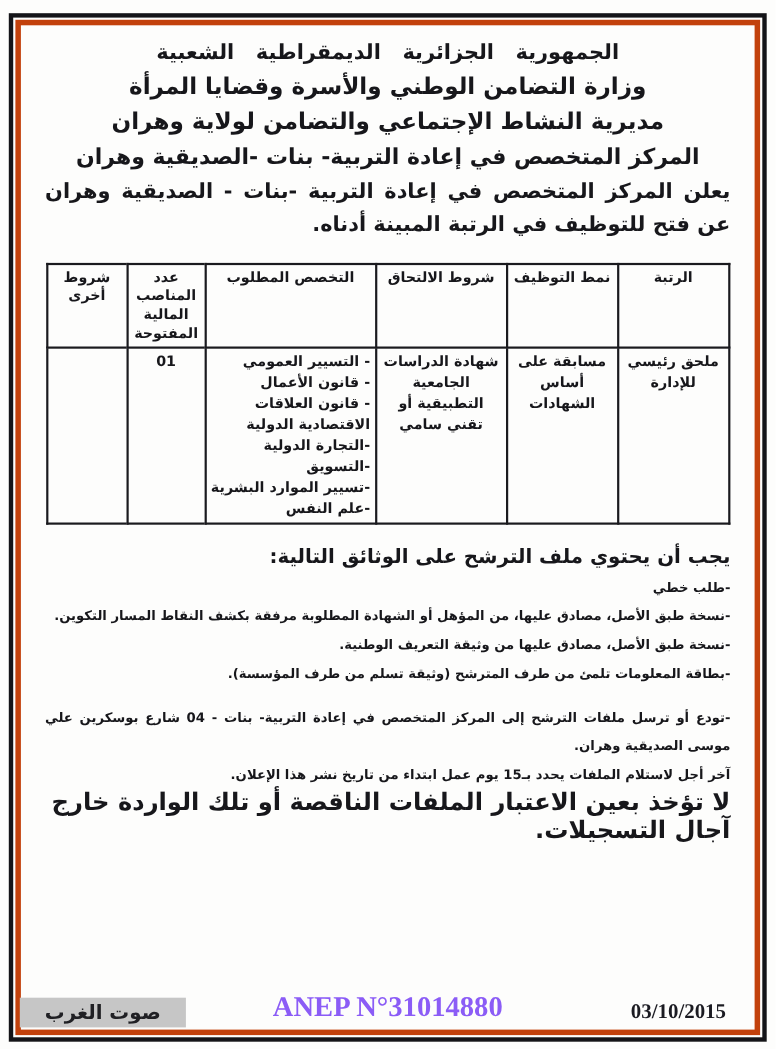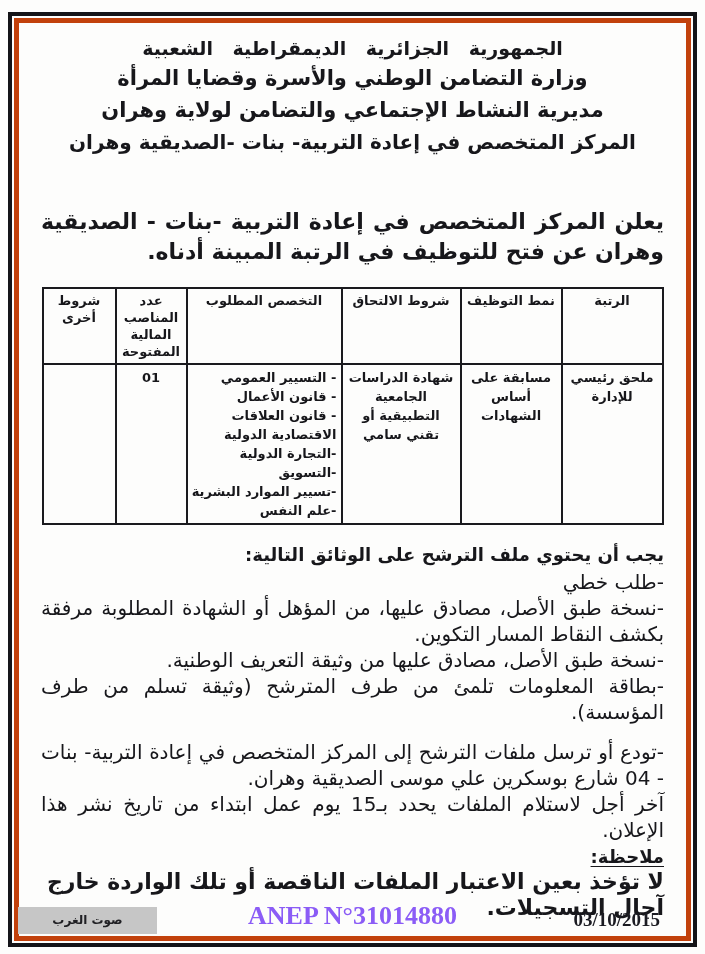--- a/index.html
+++ b/index.html
@@ -30,23 +30,22 @@
   .hline { text-align:center; font-weight:700; }
   .hline-1 { font-size:19px; line-height:27px; word-spacing:13px; margin-top:4px; }
   .hline-2 { font-size:21px; line-height:32px; }
   .hline-3 { font-size:21px; line-height:32px; }
   .hline-4 { font-size:20px; line-height:33px; }
   .ad-title {
     text-align:center; font-size:41px; line-height:52px;
     font-weight:700; margin:5px 0 6px 0;
   }
   .intro {
-    font-size:22px; line-height:30px; font-weight:700;
+    font-size:19px; line-height:30px; font-weight:700;
     text-align:justify;
-    margin-top:48px;
   }
   table.ad-table {
     border-collapse:collapse;
     width:620px;
     margin:20px auto 0 auto;
     table-layout:fixed;
     direction:rtl;
   }
   .ad-table th, .ad-table td {
     border:2px solid #1a1a1e;
@@ -59,35 +58,35 @@
   .ad-table td { font-size:13px; line-height:19px; }
   .cell-rank { text-align:center; padding-top:20px;margin-left:20px; }
   .cell-mode { text-align:center; vertical-align:middle; padding-bottom:38px; }
   .cell-join { text-align:center; padding-top:16px; }
   .cell-spec { text-align:right; padding:4px 6px; }
   .cell-pos  { text-align:center; vertical-align:middle; }
   .spec-line { margin:0; }
   .docs { margin-top:16px; }
   .docs-title { font-size:18px; line-height:28px; font-weight:700; }
   .doc-item, .sub-item {
-    font-size:20px; line-height:26px; font-weight:400;
+    font-size:12px; line-height:26px; font-weight:700;
     text-align:justify;
   }
   .submission { margin-top:14px; }
   .note-label {
     display:inline-block; font-size:18px; line-height:24px; font-weight:700;
     text-decoration:underline; text-underline-offset:3px; margin-top:2px;
   }
   .note-text { font-size:22px; line-height:26px; font-weight:700; }
   .footer { position:absolute; left:0; right:0; bottom:0; height:34px; }
   .badge {
     position:absolute; left:-1px; bottom:2px;
-    width:139px; height:27px;
+    width:151px; height:27px;
     background:#c6c6c6;
-    text-align:center; font-size:12px; line-height:27px; font-weight:700;
+    text-align:center; font-size:18px; line-height:27px; font-weight:700;
     color:#202024;
   }
   .anep {
     position:absolute; left:0; right:0; bottom:5px;
     text-align:center; direction:ltr;
     font-family:"Liberation Serif", serif;
     font-weight:700; font-size:26px; color:#8b5cf6;
   }
   .pub-date {
     position:absolute; right:26px; bottom:5px;
@@ -160,23 +159,20 @@
               <div class="doc-item">-نسخة طبق الأصل، مصادق عليها من وثيقة التعريف الوطنية.</div>
               <div class="doc-item">-بطاقة المعلومات تلمئ من طرف المترشح (وثيقة تسلم من طرف المؤسسة).</div>
             </div>
         </div>
 
         <div class="submission">
           <div>
               <div class="sub-item">-تودع أو ترسل ملفات الترشح إلى المركز المتخصص في إعادة التربية- بنات - 04 شارع بوسكرين علي موسى الصديقية وهران.</div>
               <div class="sub-item">آخر أجل لاستلام الملفات يحدد بـ15 يوم عمل ابتداء من تاريخ نشر هذا الإعلان.</div>
             </div>
-          <div>
-            <span class="note-label">ملاحظة:</span>
-          </div>
           <div class="note-text">لا تؤخذ بعين الاعتبار الملفات الناقصة أو تلك الواردة خارج آجال التسجيلات.</div>
         </div>
 
       </div>
 
       <div class="footer">
         <div class="badge">صوت الغرب</div>
         <div class="anep">ANEP N°31014880</div>
         <div class="pub-date">03/10/2015</div>
       </div>

